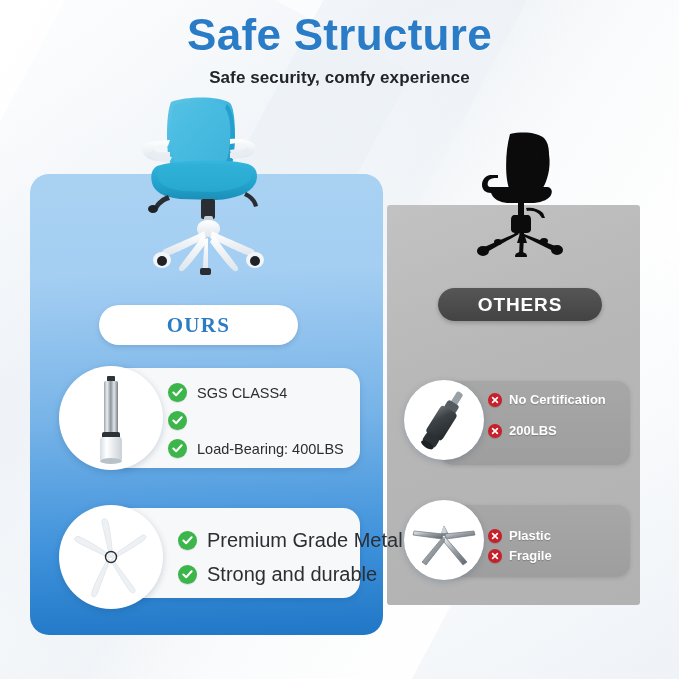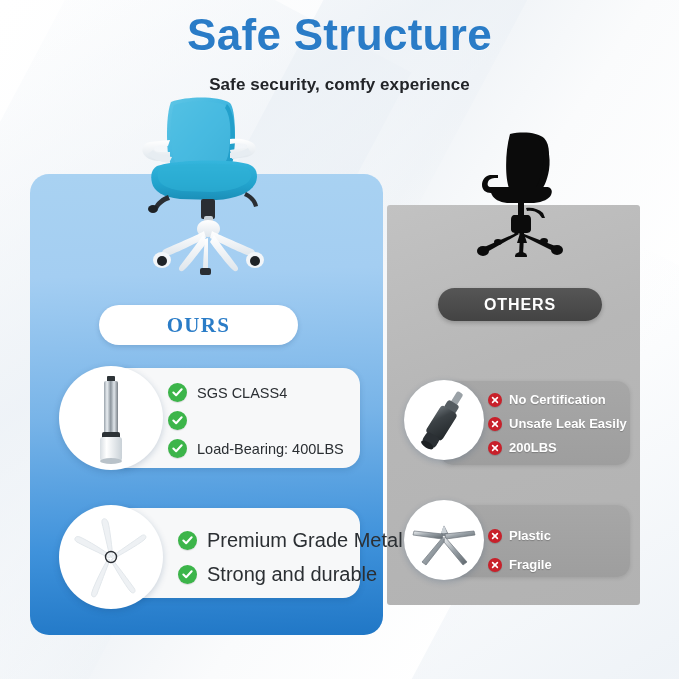--- a/index.html
+++ b/index.html
@@ -43,21 +43,21 @@
   }
   .title {
     font-size: 44px;
     font-weight: bold;
     color: #2a7cc7;
     letter-spacing: .3px;
     line-height: 1.15;
     text-shadow: 0 1px 0 rgba(255,255,255,.6);
   }
   .subtitle {
-    margin-top: 14px;
+    margin-top: 7px;
     font-size: 17px;
     font-weight: bold;
     color: #222428;
     letter-spacing: .1px;
   }
 
   
   .panel-others {
     position: absolute;
     left: 387px; top: 205px;
@@ -108,21 +108,21 @@
     letter-spacing: 1.3px;
     box-shadow: 0 2px 5px rgba(20,60,110,.18);
     font-family: Liberation Serif, serif;
   }
   .badge-others {
     left: 438px; top: 288px;
     width: 164px; height: 33px;
     background: linear-gradient(180deg, #565656 0%, #434343 100%);
     border-radius: 17px;
     color: #ffffff;
-    font-size: 16px;
+    font-size: 19px;
     letter-spacing: .9px;
     box-shadow: 0 2px 4px rgba(0,0,0,.22);
   }
 
   
   .fcard {
     position: absolute;
     border-radius: 17px;
     z-index: 5;
   }
@@ -156,22 +156,22 @@
 
   
   .flist {
     position: absolute;
     z-index: 7;
     display: flex;
     flex-direction: column;
   }
   .flist.ours-1  { left: 168px; top: 383px; gap: 9px;  }
   .flist.ours-2  { left: 178px; top: 529px; gap: 11px; }
-  .flist.oth-1   { left: 488px; top: 392px; gap: 9px;  }
-  .flist.oth-2   { left: 488px; top: 528px; gap: 14px;  }
+  .flist.oth-1   { left: 488px; top: 392px; gap: 16px;  }
+  .flist.oth-2   { left: 488px; top: 528px; gap: 5px;  }
 
   .fitem {
     display: flex;
     align-items: center;
   }
   .fitem .mark {
     flex: 0 0 auto;
     display: inline-flex;
     align-items: center;
     justify-content: center;
@@ -409,28 +409,20 @@
           </svg>
       </span>
       <span class="ftext">No Certification</span>
     </div>
     <div class="fitem bad">
       <span class="mark">
         <svg width="8" height="8" viewBox="0 0 10 10">
             <path d="M2 2 L8 8 M8 2 L2 8" stroke="#ffffff" stroke-width="2" stroke-linecap="round"></path>
           </svg>
       </span>
-      <span class="ftext">Unsafe Leak Easily</span>
-    </div>
-    <div class="fitem bad">
-      <span class="mark">
-        <svg width="8" height="8" viewBox="0 0 10 10">
-            <path d="M2 2 L8 8 M8 2 L2 8" stroke="#ffffff" stroke-width="2" stroke-linecap="round"></path>
-          </svg>
-      </span>
       <span class="ftext">200LBS</span>
     </div>
   </div>
 
   <div class="fcard others c2"></div>
   <div class="thumb t-oth-2">
     <svg viewBox="0 0 80 80" width="80" height="80">
       <defs>
         <linearGradient id="mbase" x1="0" y1="0" x2="1" y2="1">
           <stop offset="0%" stop-color="#f0f2f4"></stop>

